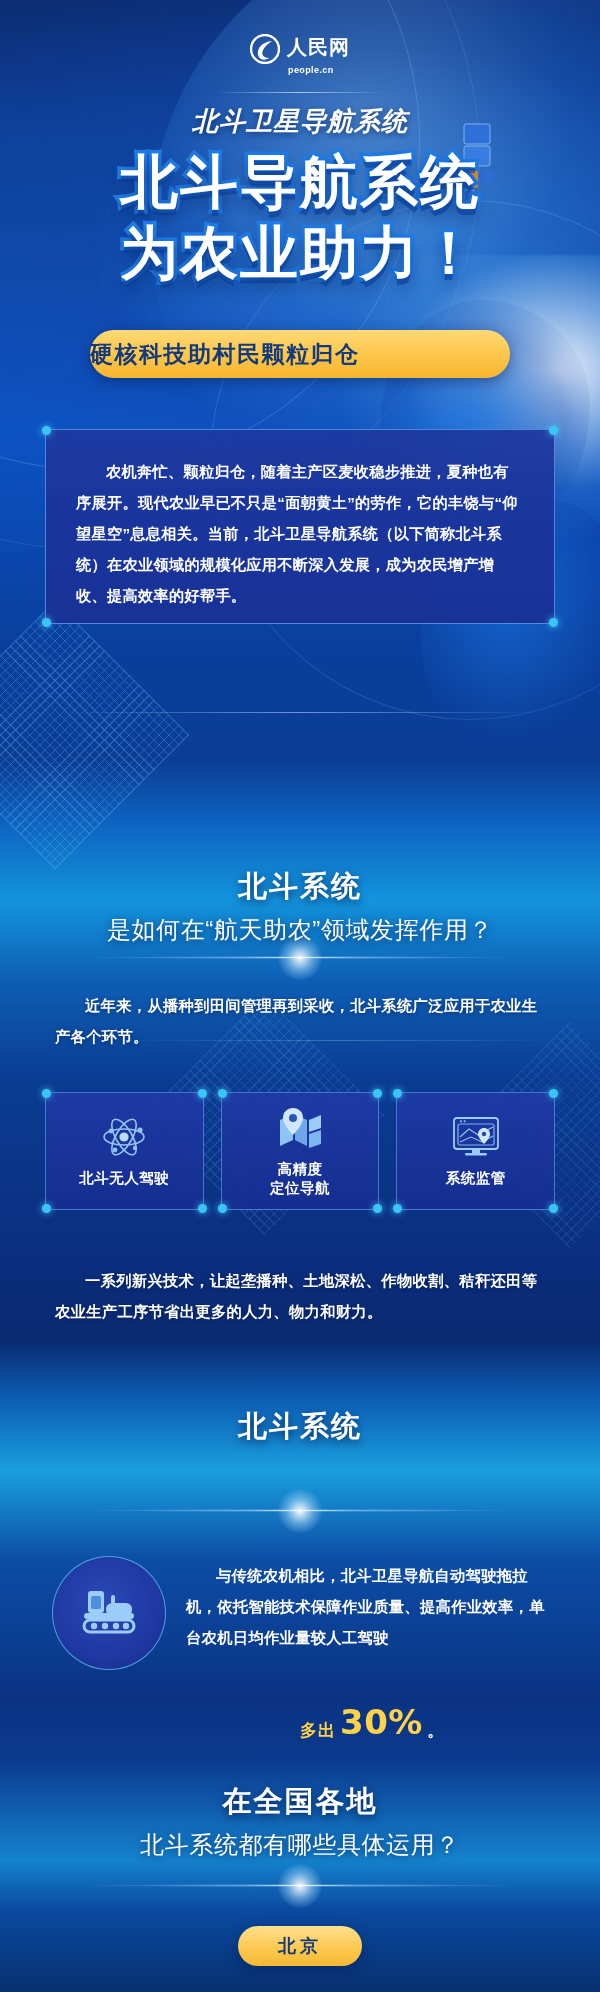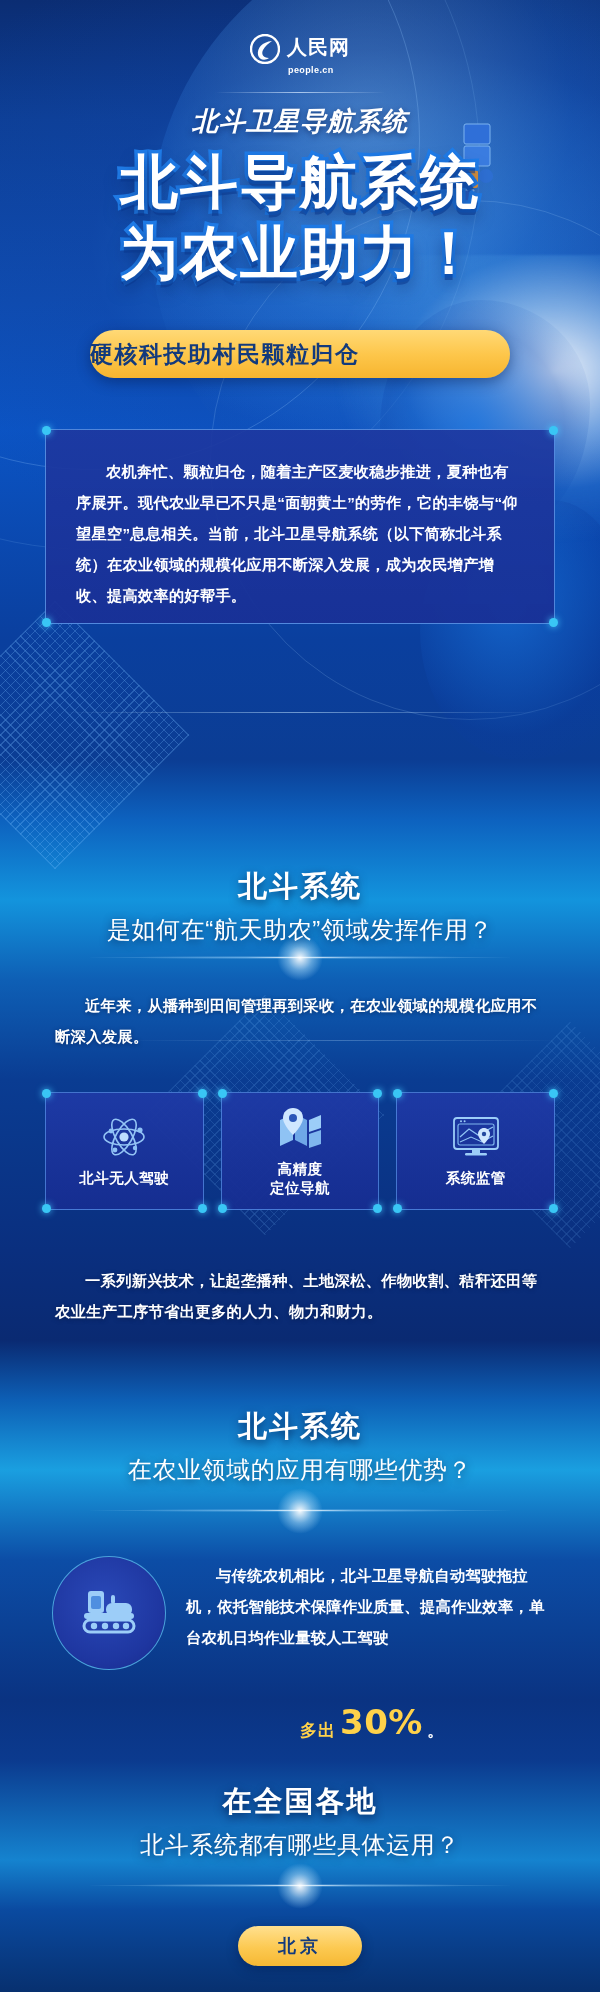--- a/index.html
+++ b/index.html
@@ -277,21 +277,21 @@
   <span class="dot bl"></span>
   <span class="dot br"></span>
   <p>农机奔忙、颗粒归仓，随着主产区麦收稳步推进，夏种也有序展开。现代农业早已不只是“面朝黄土”的劳作，它的丰饶与“仰望星空”息息相关。当前，北斗卫星导航系统（以下简称北斗系统）在农业领域的规模化应用不断深入发展，成为农民增产增收、提高效率的好帮手。</p>
 </div>
 
 <div class="sec-head" style="top:867px;">
   <div class="h1">北斗系统</div>
   <div class="h2">是如何在“航天助农”领域发挥作用？</div>
 </div>
 
-<div class="body-p" style="top:990px;">近年来，从播种到田间管理再到采收，在农业领域的规模化应用不断深入发展。</div>
+<div class="body-p" style="top:990px;">近年来，从播种到田间管理再到采收，北斗系统广泛应用于农业生产各个环节。</div>
 
 <div class="cards">
 
   <div class="card">
     <span class="dot tl"></span>
     <span class="dot tr"></span>
     <span class="dot bl"></span>
     <span class="dot br"></span>
     <div class="ico">
       <svg width="46" height="44" viewBox="0 0 46 44">
@@ -348,21 +348,20 @@
       </svg>
     </div>
     <div class="lbl">系统监管</div>
   </div>
 </div>
 
 <div class="body-p" style="top:1265px;">一系列新兴技术，让起垄播种、土地深松、作物收割、秸秆还田等农业生产工序节省出更多的人力、物力和财力。</div>
 
 <div class="sec-head" style="top:1407px;">
   <div class="h1">北斗系统</div>
-  <div class="h2">在农业领域的应用有哪些优势？</div>
 </div>
 
 <div class="tractor-circle">
   <svg width="66" height="52" viewBox="0 0 66 52">
     <rect x="12" y="4" width="16" height="22" rx="3" fill="#9ccdf8"></rect>
     <rect x="15" y="9" width="10" height="13" rx="2" fill="#4f8fe0"></rect>
     <rect x="30" y="16" width="26" height="13" rx="6" fill="#9ccdf8"></rect>
     <rect x="35" y="8" width="4" height="9" rx="2" fill="#9ccdf8"></rect>
     <rect x="8" y="26" width="50" height="6" rx="3" fill="#9ccdf8"></rect>
     <rect x="8" y="33" width="50" height="12" rx="6" fill="none" stroke="#9ccdf8" stroke-width="3"></rect>

